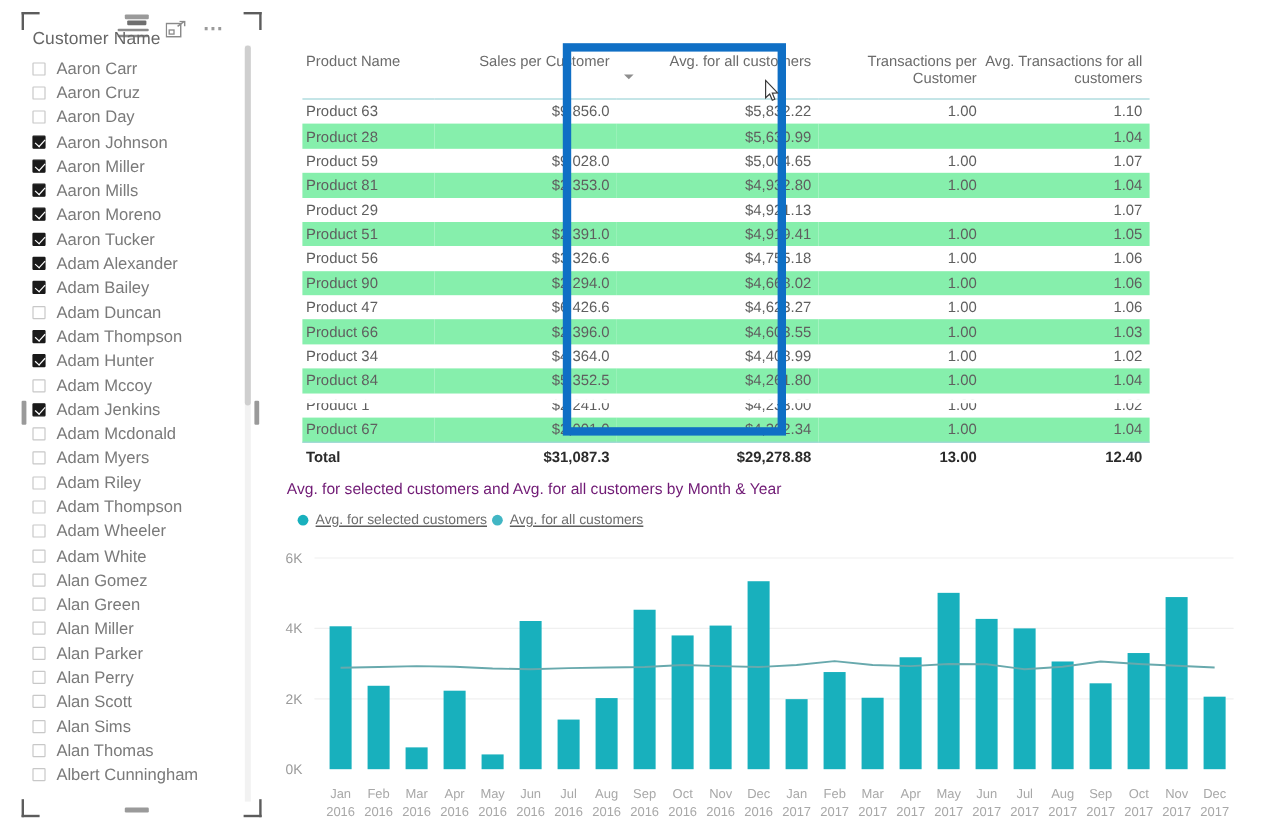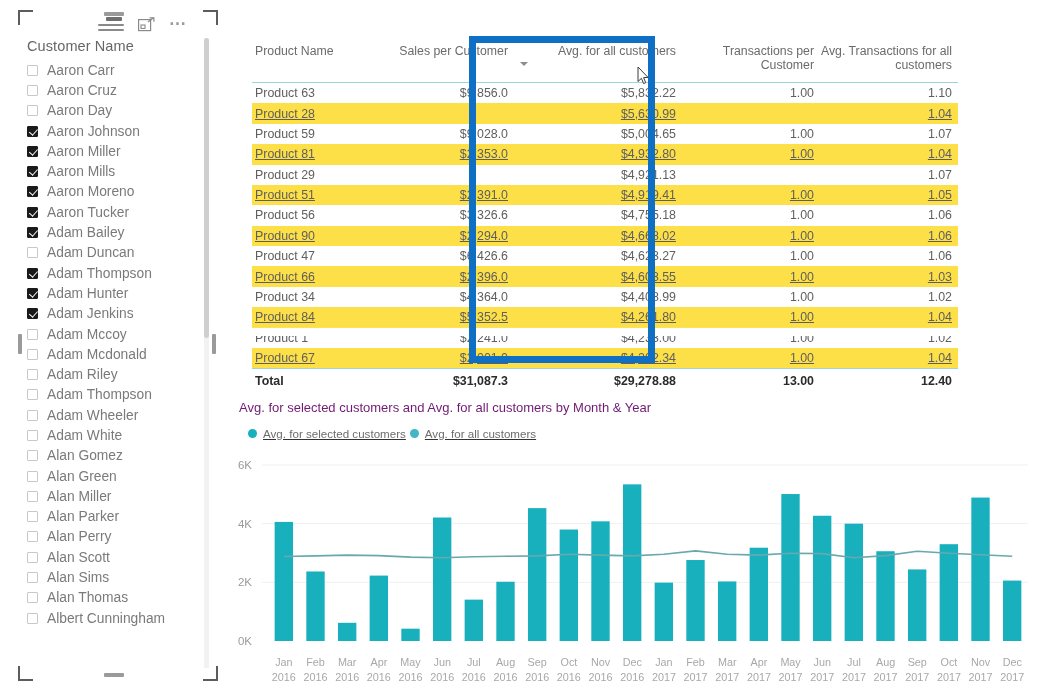--- a/index.html
+++ b/index.html
@@ -35,21 +35,21 @@
   }
   .ico{cursor:pointer;display:flex;align-items:center;justify-content:center;}
   .burger{width:26px;height:14px;display:flex;flex-direction:column;justify-content:space-between;}
   .burger i{display:block;height:2px;background:#8a8a8a;border-radius:1px;}
   .burger i:nth-child(1){width:16px;margin-left:5px;background:#6f6f6f;height:4px;}
   .burger i:nth-child(2){width:26px;}
   .burger i:nth-child(3){width:26px;}
   .dots{letter-spacing:2px;color:#9a9a9a;font-size:17px;line-height:10px;font-weight:700;}
 
   #slicer-body{
-    position:absolute;left:16px;top:32px;width:186px;height:634px;
+    position:absolute;left:16px;top:19px;width:186px;height:634px;
     overflow:hidden;
   }
   #slicer-title{
     font-size:14.5px;color:#666;padding:2px 0 6px 3px;letter-spacing:.1px;
   }
   .slicer-list{list-style:none;margin:0;padding:0;}
   .slicer-item{
     display:flex;align-items:center;gap:9px;
     height:20.3px;cursor:pointer;padding-left:3px;
   }
@@ -80,21 +80,21 @@
   table.pbi th{
     font-weight:400;color:#6b6b6b;font-size:12.3px;
     padding:4px 6px 10px 0;vertical-align:top;text-align:right;
     border-bottom:1px solid #9ed5d8;
   }
   table.pbi th.lft{text-align:left;padding-left:3px;}
   table.pbi td{
     color:#5f5f5f;padding:3.2px 6px 3.2px 0;text-align:right;white-space:nowrap;
   }
   table.pbi td.lft{text-align:left;padding-left:3px;}
-  tr.alt td{background:#fde047;text-decoration:underline;}
+  tr.alt td{background:#86efac;}
   tr.total td{
     font-weight:bold;color:#2b2b2b;border-top:1px solid #9ed5d8;
     padding-top:5px;padding-bottom:5px;background:#fff;
   }
   .sort-caret{
     display:block;width:0;height:0;margin-top:3px;
     border-left:4px solid transparent;border-right:4px solid transparent;
     border-top:4.5px solid #8e8e8e;
   }
   th.sorted{position:relative;}
@@ -185,45 +185,53 @@
         <li class="slicer-item">
           <span class="cbox on"></span>
           <span class="slicer-label">Aaron Moreno</span>
         </li>
         <li class="slicer-item">
           <span class="cbox on"></span>
           <span class="slicer-label">Aaron Tucker</span>
         </li>
         <li class="slicer-item">
           <span class="cbox on"></span>
+          <span class="slicer-label">Adam Alexander</span>
+        </li>
+        <li class="slicer-item">
+          <span class="cbox on"></span>
           <span class="slicer-label">Adam Bailey</span>
         </li>
         <li class="slicer-item">
           <span class="cbox"></span>
           <span class="slicer-label">Adam Duncan</span>
         </li>
         <li class="slicer-item">
           <span class="cbox on"></span>
           <span class="slicer-label">Adam Thompson</span>
         </li>
         <li class="slicer-item">
           <span class="cbox on"></span>
           <span class="slicer-label">Adam Hunter</span>
         </li>
         <li class="slicer-item">
+          <span class="cbox"></span>
+          <span class="slicer-label">Adam Mccoy</span>
+        </li>
+        <li class="slicer-item">
           <span class="cbox on"></span>
           <span class="slicer-label">Adam Jenkins</span>
         </li>
         <li class="slicer-item">
           <span class="cbox"></span>
-          <span class="slicer-label">Adam Mccoy</span>
-        </li>
-        <li class="slicer-item">
-          <span class="cbox"></span>
           <span class="slicer-label">Adam Mcdonald</span>
+        </li>
+        <li class="slicer-item">
+          <span class="cbox"></span>
+          <span class="slicer-label">Adam Myers</span>
         </li>
         <li class="slicer-item">
           <span class="cbox"></span>
           <span class="slicer-label">Adam Riley</span>
         </li>
         <li class="slicer-item">
           <span class="cbox"></span>
           <span class="slicer-label">Adam Thompson</span>
         </li>
         <li class="slicer-item">

